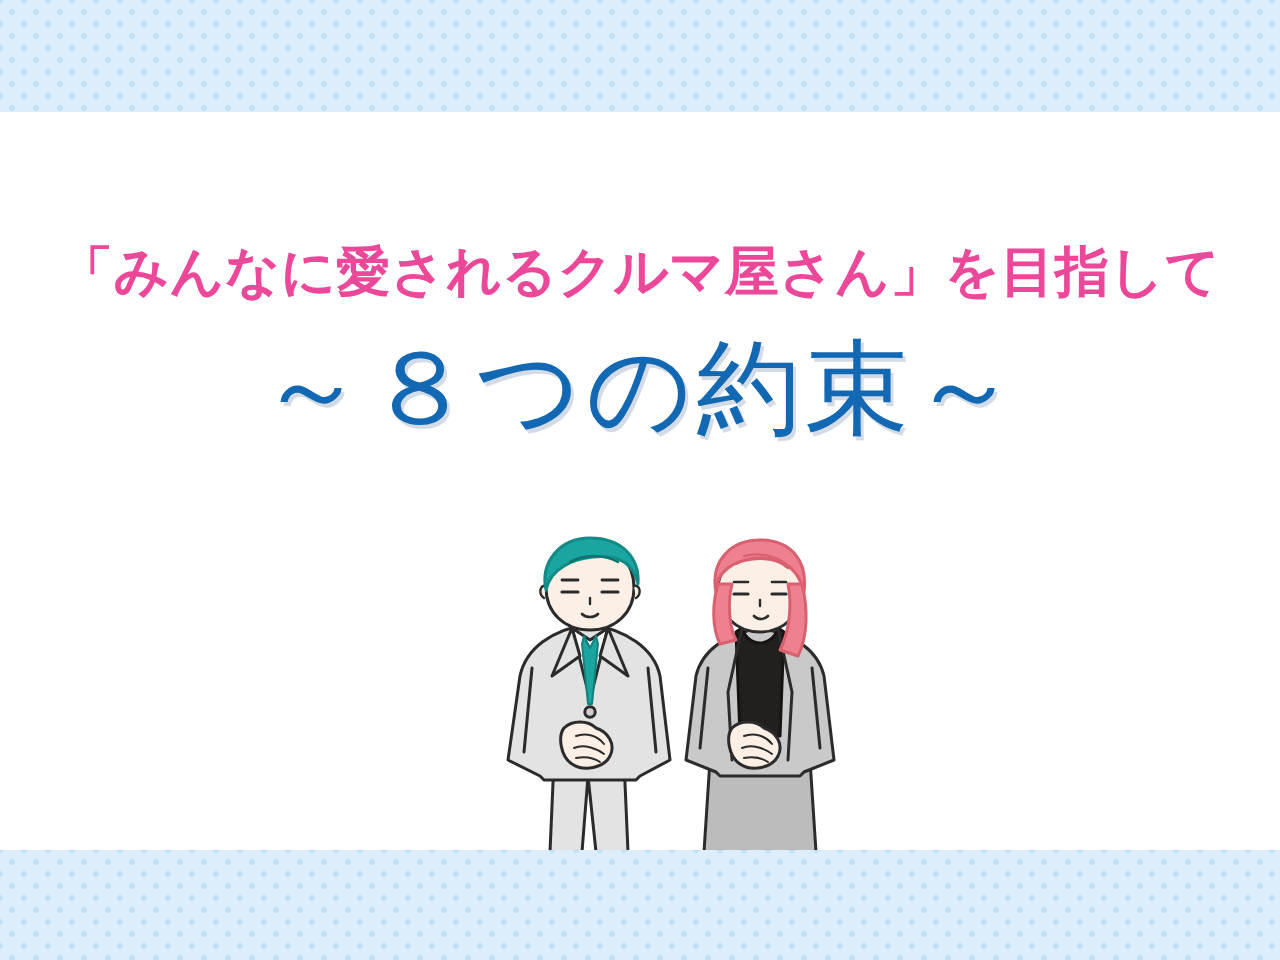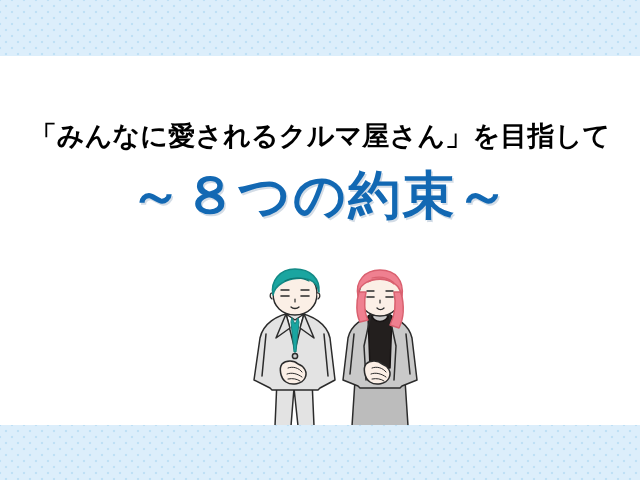--- a/index.html
+++ b/index.html
@@ -44,29 +44,29 @@
     position: absolute;
     left: 0;
     top: 118px;
     width: 640px;
     text-align: center;
   }
   #headline-sub {
     font-size: 27px;
     line-height: 36px;
     font-weight: 700;
-    color: #000000;
+    color: #ec4899;
     letter-spacing: 0.2px;
     white-space: nowrap;
   }
   #headline-main {
     margin-top: 10px;
     font-size: 52px;
     line-height: 62px;
-    font-weight: 700;
+    font-weight: 400;
     color: #1268b3;
     letter-spacing: 2px;
     white-space: nowrap;
     text-shadow: 1.5px 2px 0 rgba(120,150,180,0.33);
   }
 
   
   #illustration {
     position: absolute;
     left: 232px;

